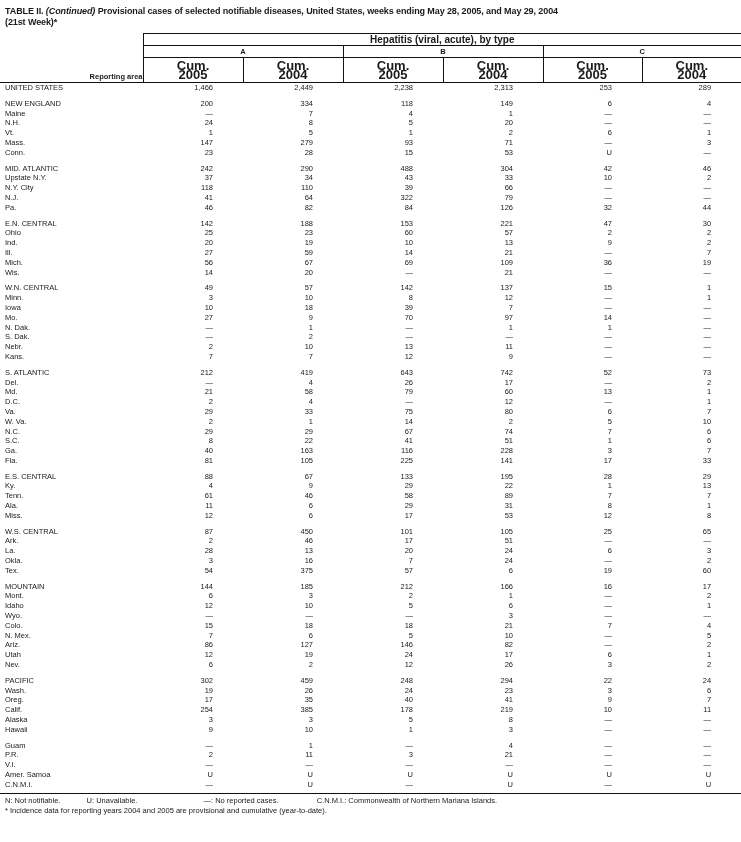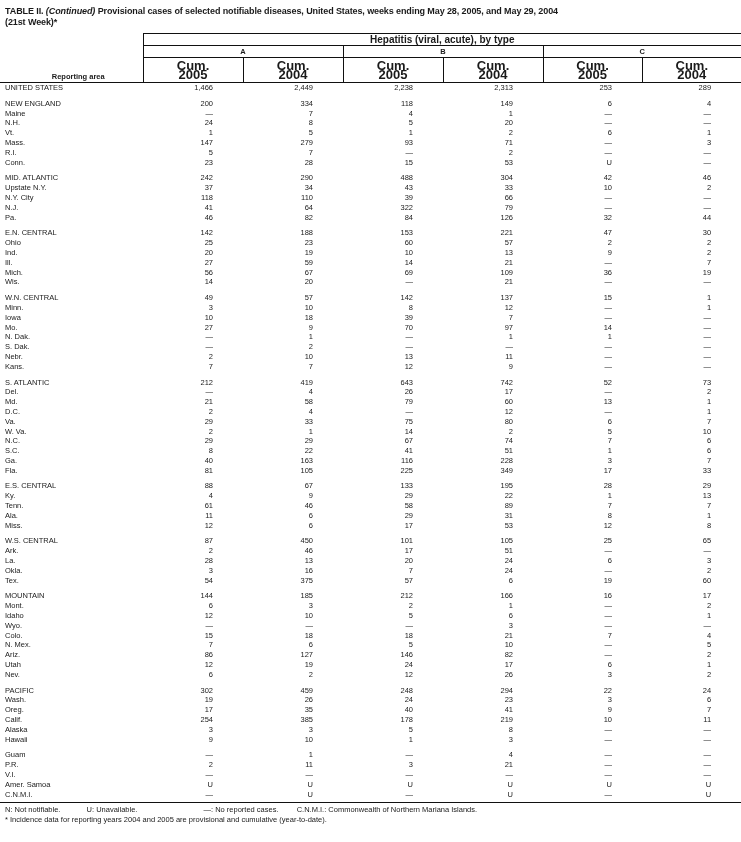--- a/index.html
+++ b/index.html
@@ -46,21 +46,21 @@
     border-left: 1px solid #111;
     height: 11px; vertical-align: middle;
   }
   tr.h3 th { border-bottom: 1.5px solid #111; }
   tr.h3 .cum-head {
     font-size: 13px; font-weight: bold; text-align: center;
     border-left: 1px solid #111;
     height: 24px; vertical-align: middle; line-height: 9px;
   }
   tr.h3 .area-head {
-    font-size: 7.5px; font-weight: bold; text-align: center;
+    font-size: 7.5px; font-weight: bold; text-align: right;
     vertical-align: bottom; padding: 0 0 1px 14px;
   }
 
   tbody td {
     font-size: 7.5px;
     height: 9.8px;
     line-height: 9.8px;
     white-space: nowrap;
     overflow: hidden;
   }
@@ -71,21 +71,21 @@
   .bottom-rule {
     width: 741px;
     border-top: 1.5px solid #111;
     margin-top: 3px;
   }
 
   .footnotes { padding: 2px 0 0 5px; font-size: 7.5px; line-height: 10px; }
   .fn-line1 span { display: inline-block; }
   .fn-p1 { margin-right: 24px; }
   .fn-p2 { margin-right: 64px; }
-  .fn-p3 { margin-right: 16px; }
+  .fn-p3 { margin-right: 36px; }
 </style>
 </head>
 <body>
 
 <div class="page">
 
   <div class="title">
     <span>TABLE II. </span><span class="cont">(Continued)</span><span> Provisional cases of selected notifiable diseases, United States, weeks ending May 28, 2005, and May 29, 2004</span><br>
     <span>(21st Week)*</span>
   </div>
@@ -193,29 +193,20 @@
         <tr>
           <td class="area">Mass.</td>
           <td class="num">147</td>
           <td class="num">279</td>
           <td class="num">93</td>
           <td class="num">71</td>
           <td class="num">—</td>
           <td class="num">3</td>
         </tr>
         <tr>
-          <td class="area">R.I.</td>
-          <td class="num">5</td>
-          <td class="num">7</td>
-          <td class="num">—</td>
-          <td class="num">2</td>
-          <td class="num">—</td>
-          <td class="num">—</td>
-        </tr>
-        <tr>
           <td class="area">Conn.</td>
           <td class="num">23</td>
           <td class="num">28</td>
           <td class="num">15</td>
           <td class="num">53</td>
           <td class="num">U</td>
           <td class="num">—</td>
         </tr>
         <tr class="spacer">
           <td colspan="7"></td>
@@ -479,21 +470,21 @@
           <td class="num">116</td>
           <td class="num">228</td>
           <td class="num">3</td>
           <td class="num">7</td>
         </tr>
         <tr>
           <td class="area">Fla.</td>
           <td class="num">81</td>
           <td class="num">105</td>
           <td class="num">225</td>
-          <td class="num">349</td>
+          <td class="num">141</td>
           <td class="num">17</td>
           <td class="num">33</td>
         </tr>
         <tr class="spacer">
           <td colspan="7"></td>
         </tr>
         <tr>
           <td class="area">E.S. CENTRAL</td>
           <td class="num">88</td>
           <td class="num">67</td>

